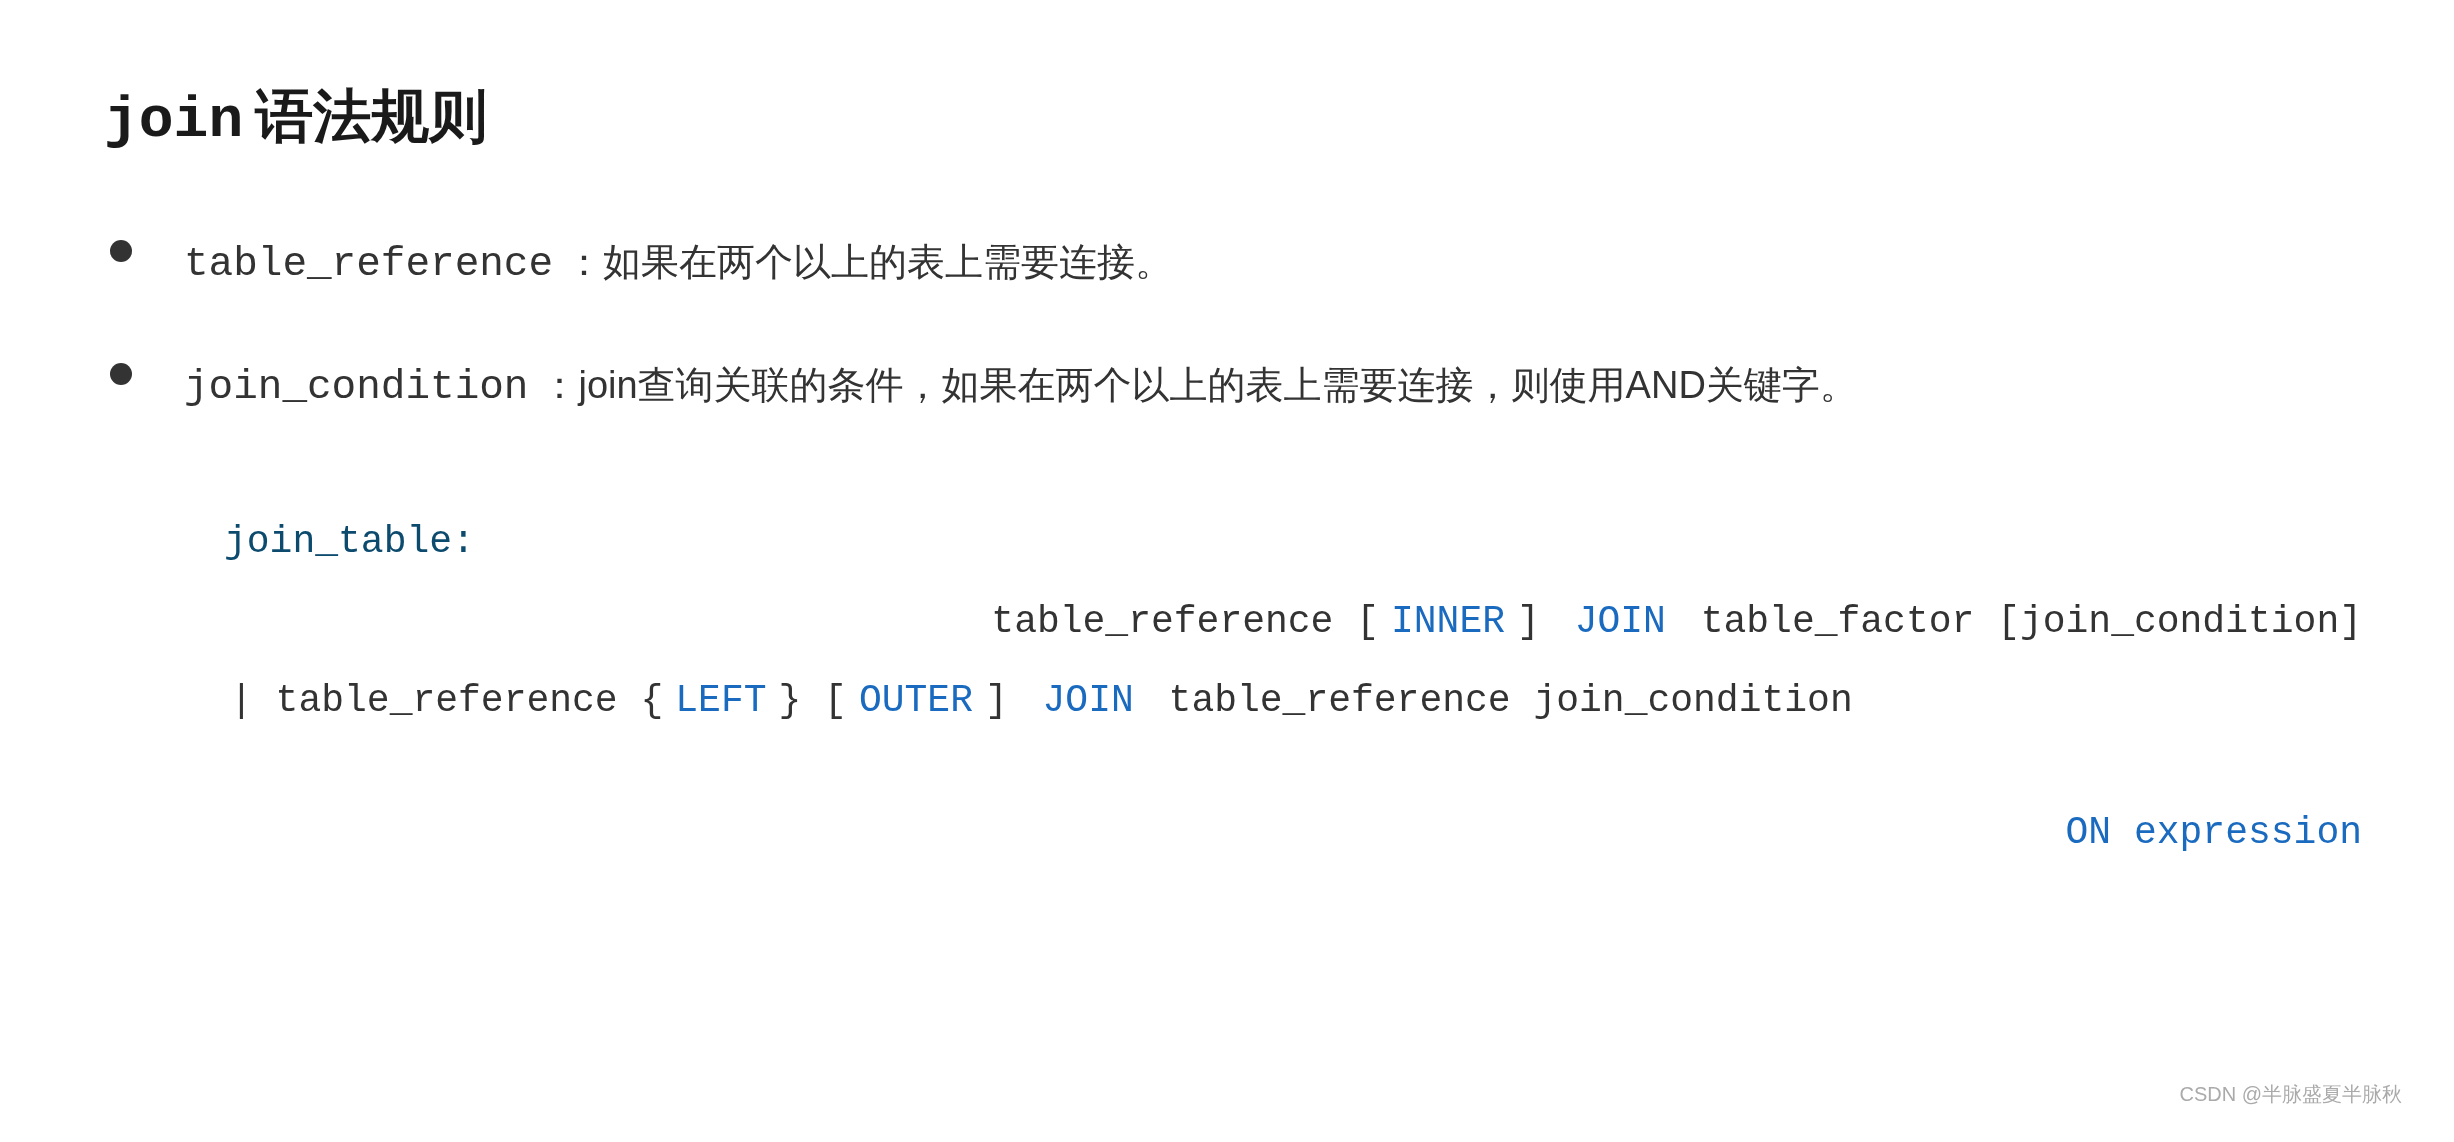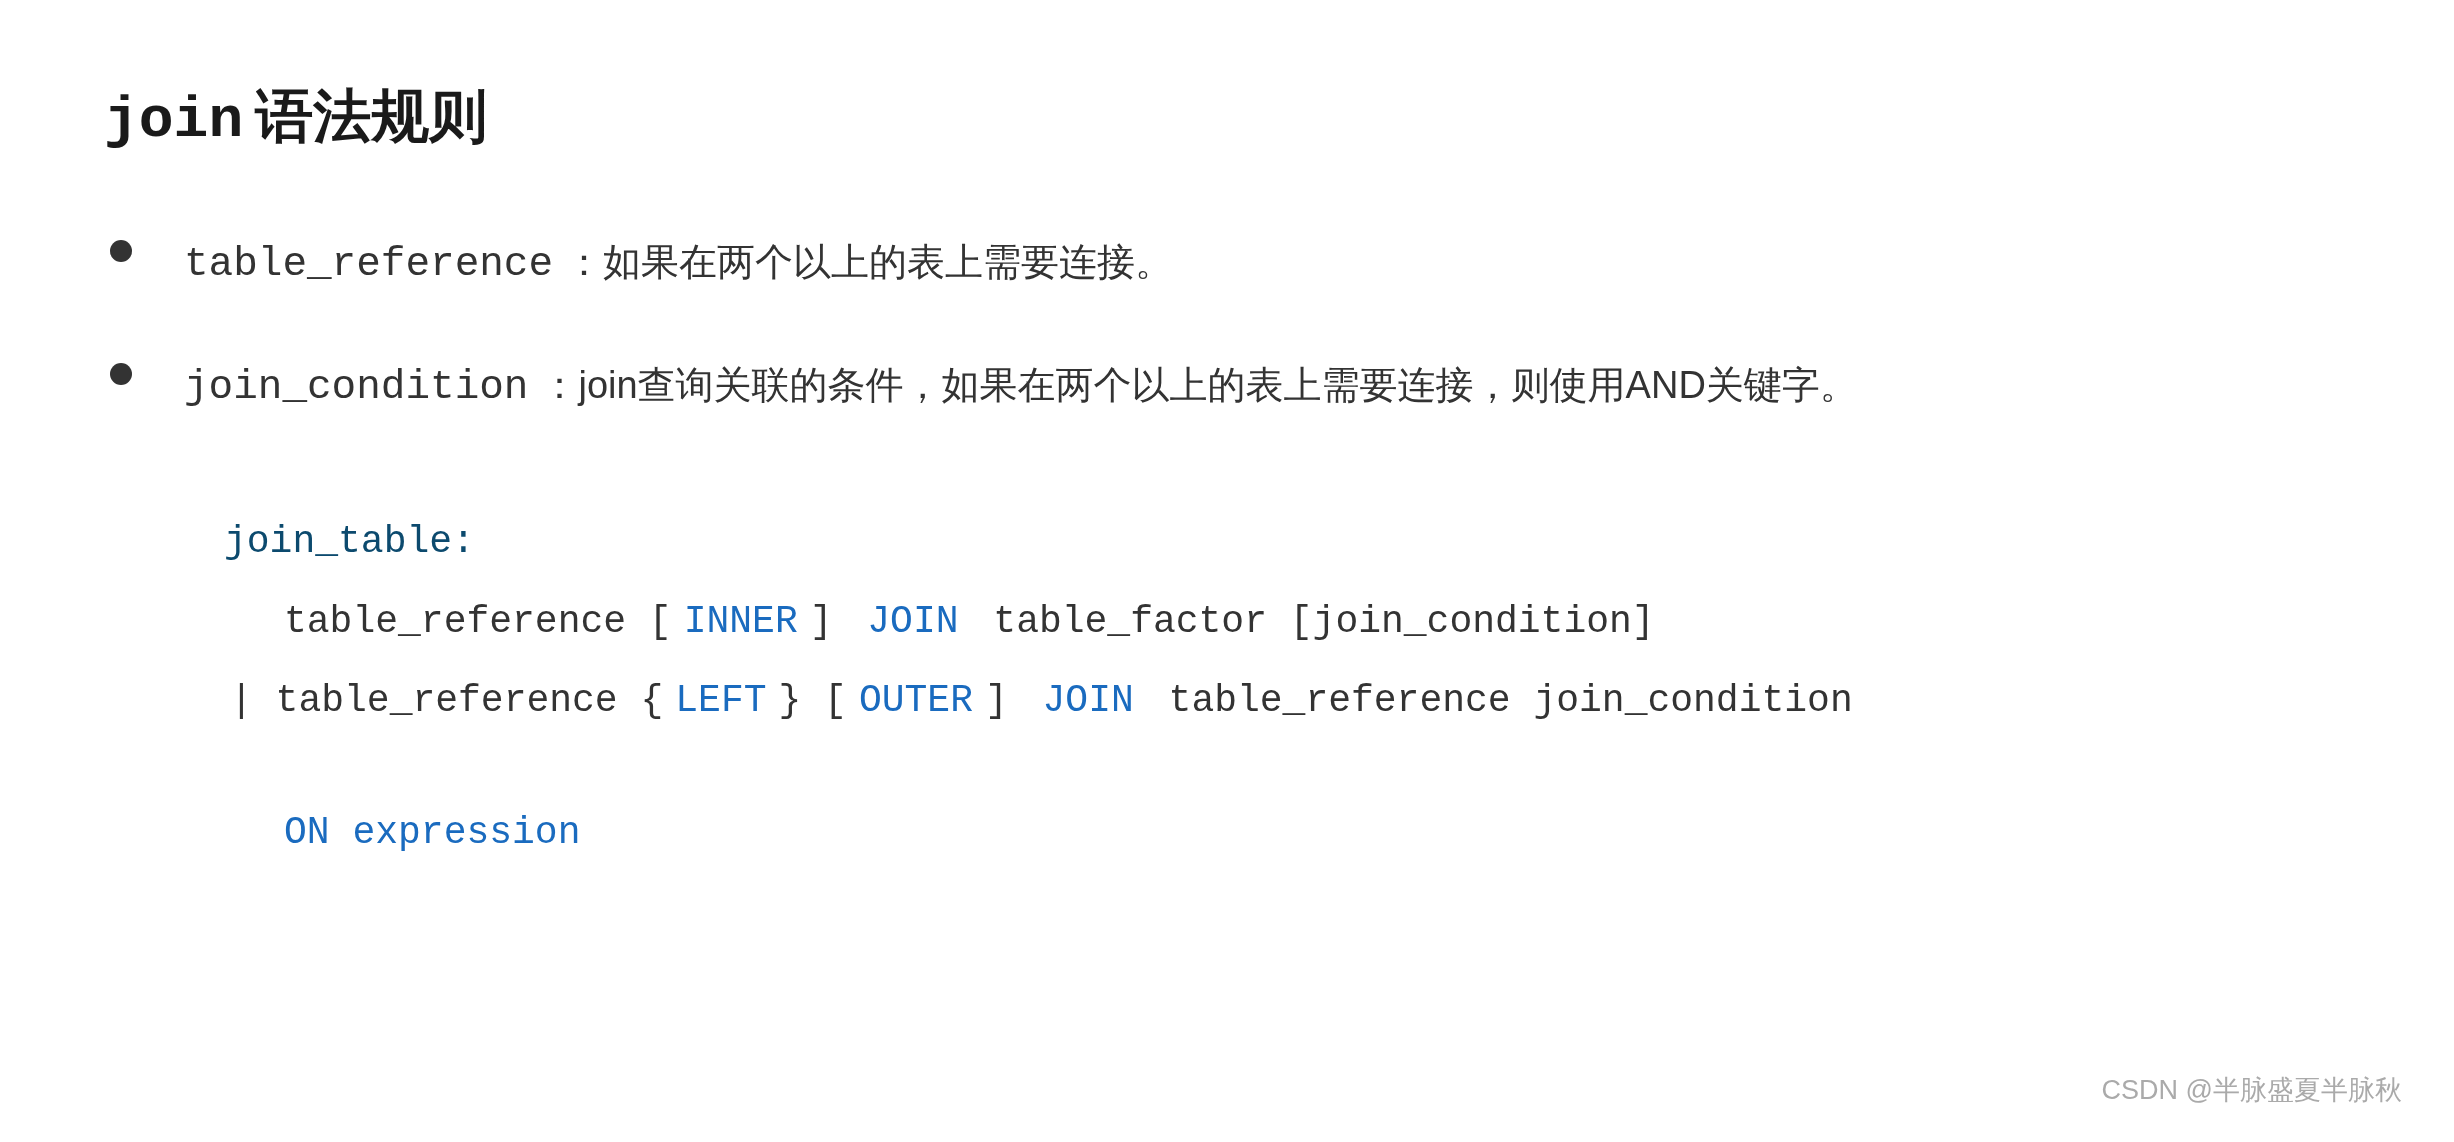--- a/index.html
+++ b/index.html
@@ -76,31 +76,32 @@
     .code-block .section-label {
       color: #0c4a6e;
       font-weight: normal;
       margin-bottom: 8px;
       display: block;
     }
 
     .code-block .code-line {
       display: block;
       margin-left: 60px;
+      text-align: right;
     }
 
     .blue-text {
       color: #1a6bbf;
     }
 
     .watermark {
       position: fixed;
       bottom: 28px;
       right: 40px;
-      font-size: 27px;
+      font-size: 20px;
       color: #aaaaaa;
       font-family: "Microsoft YaHei", sans-serif;
     }
 
     .code-section {
       margin-bottom: 60px;
     }
   </style>
 </head>
 <body>

